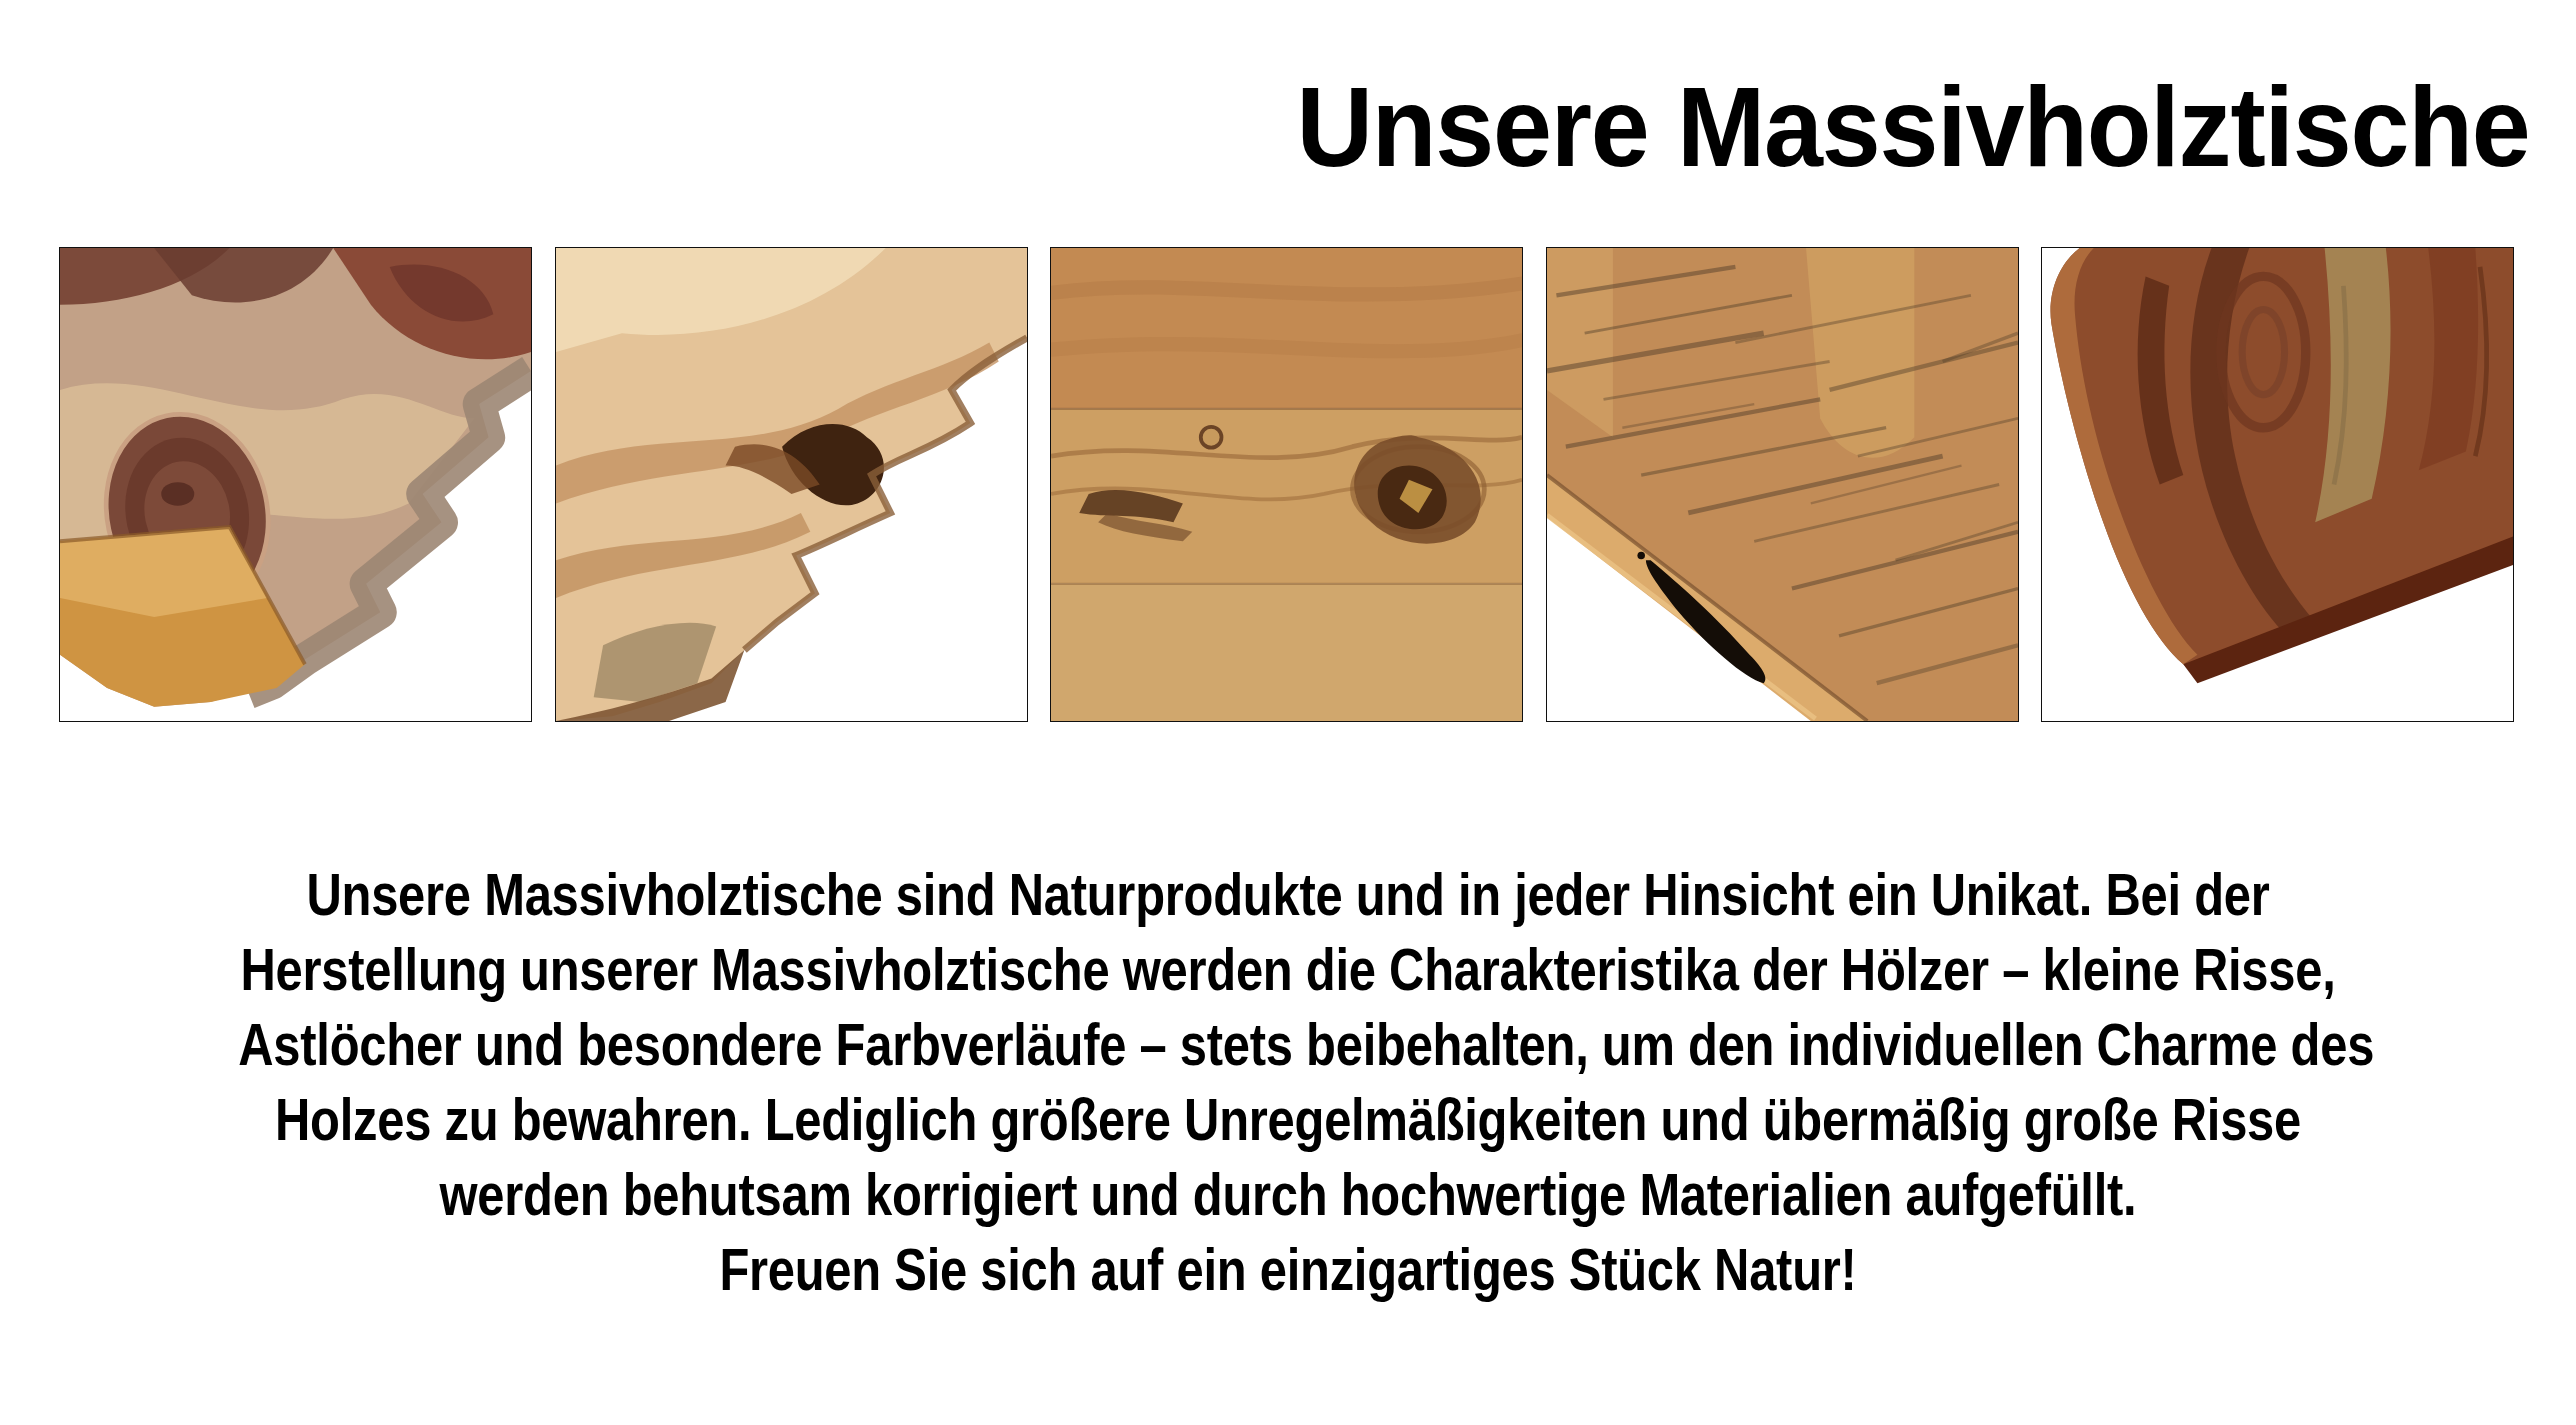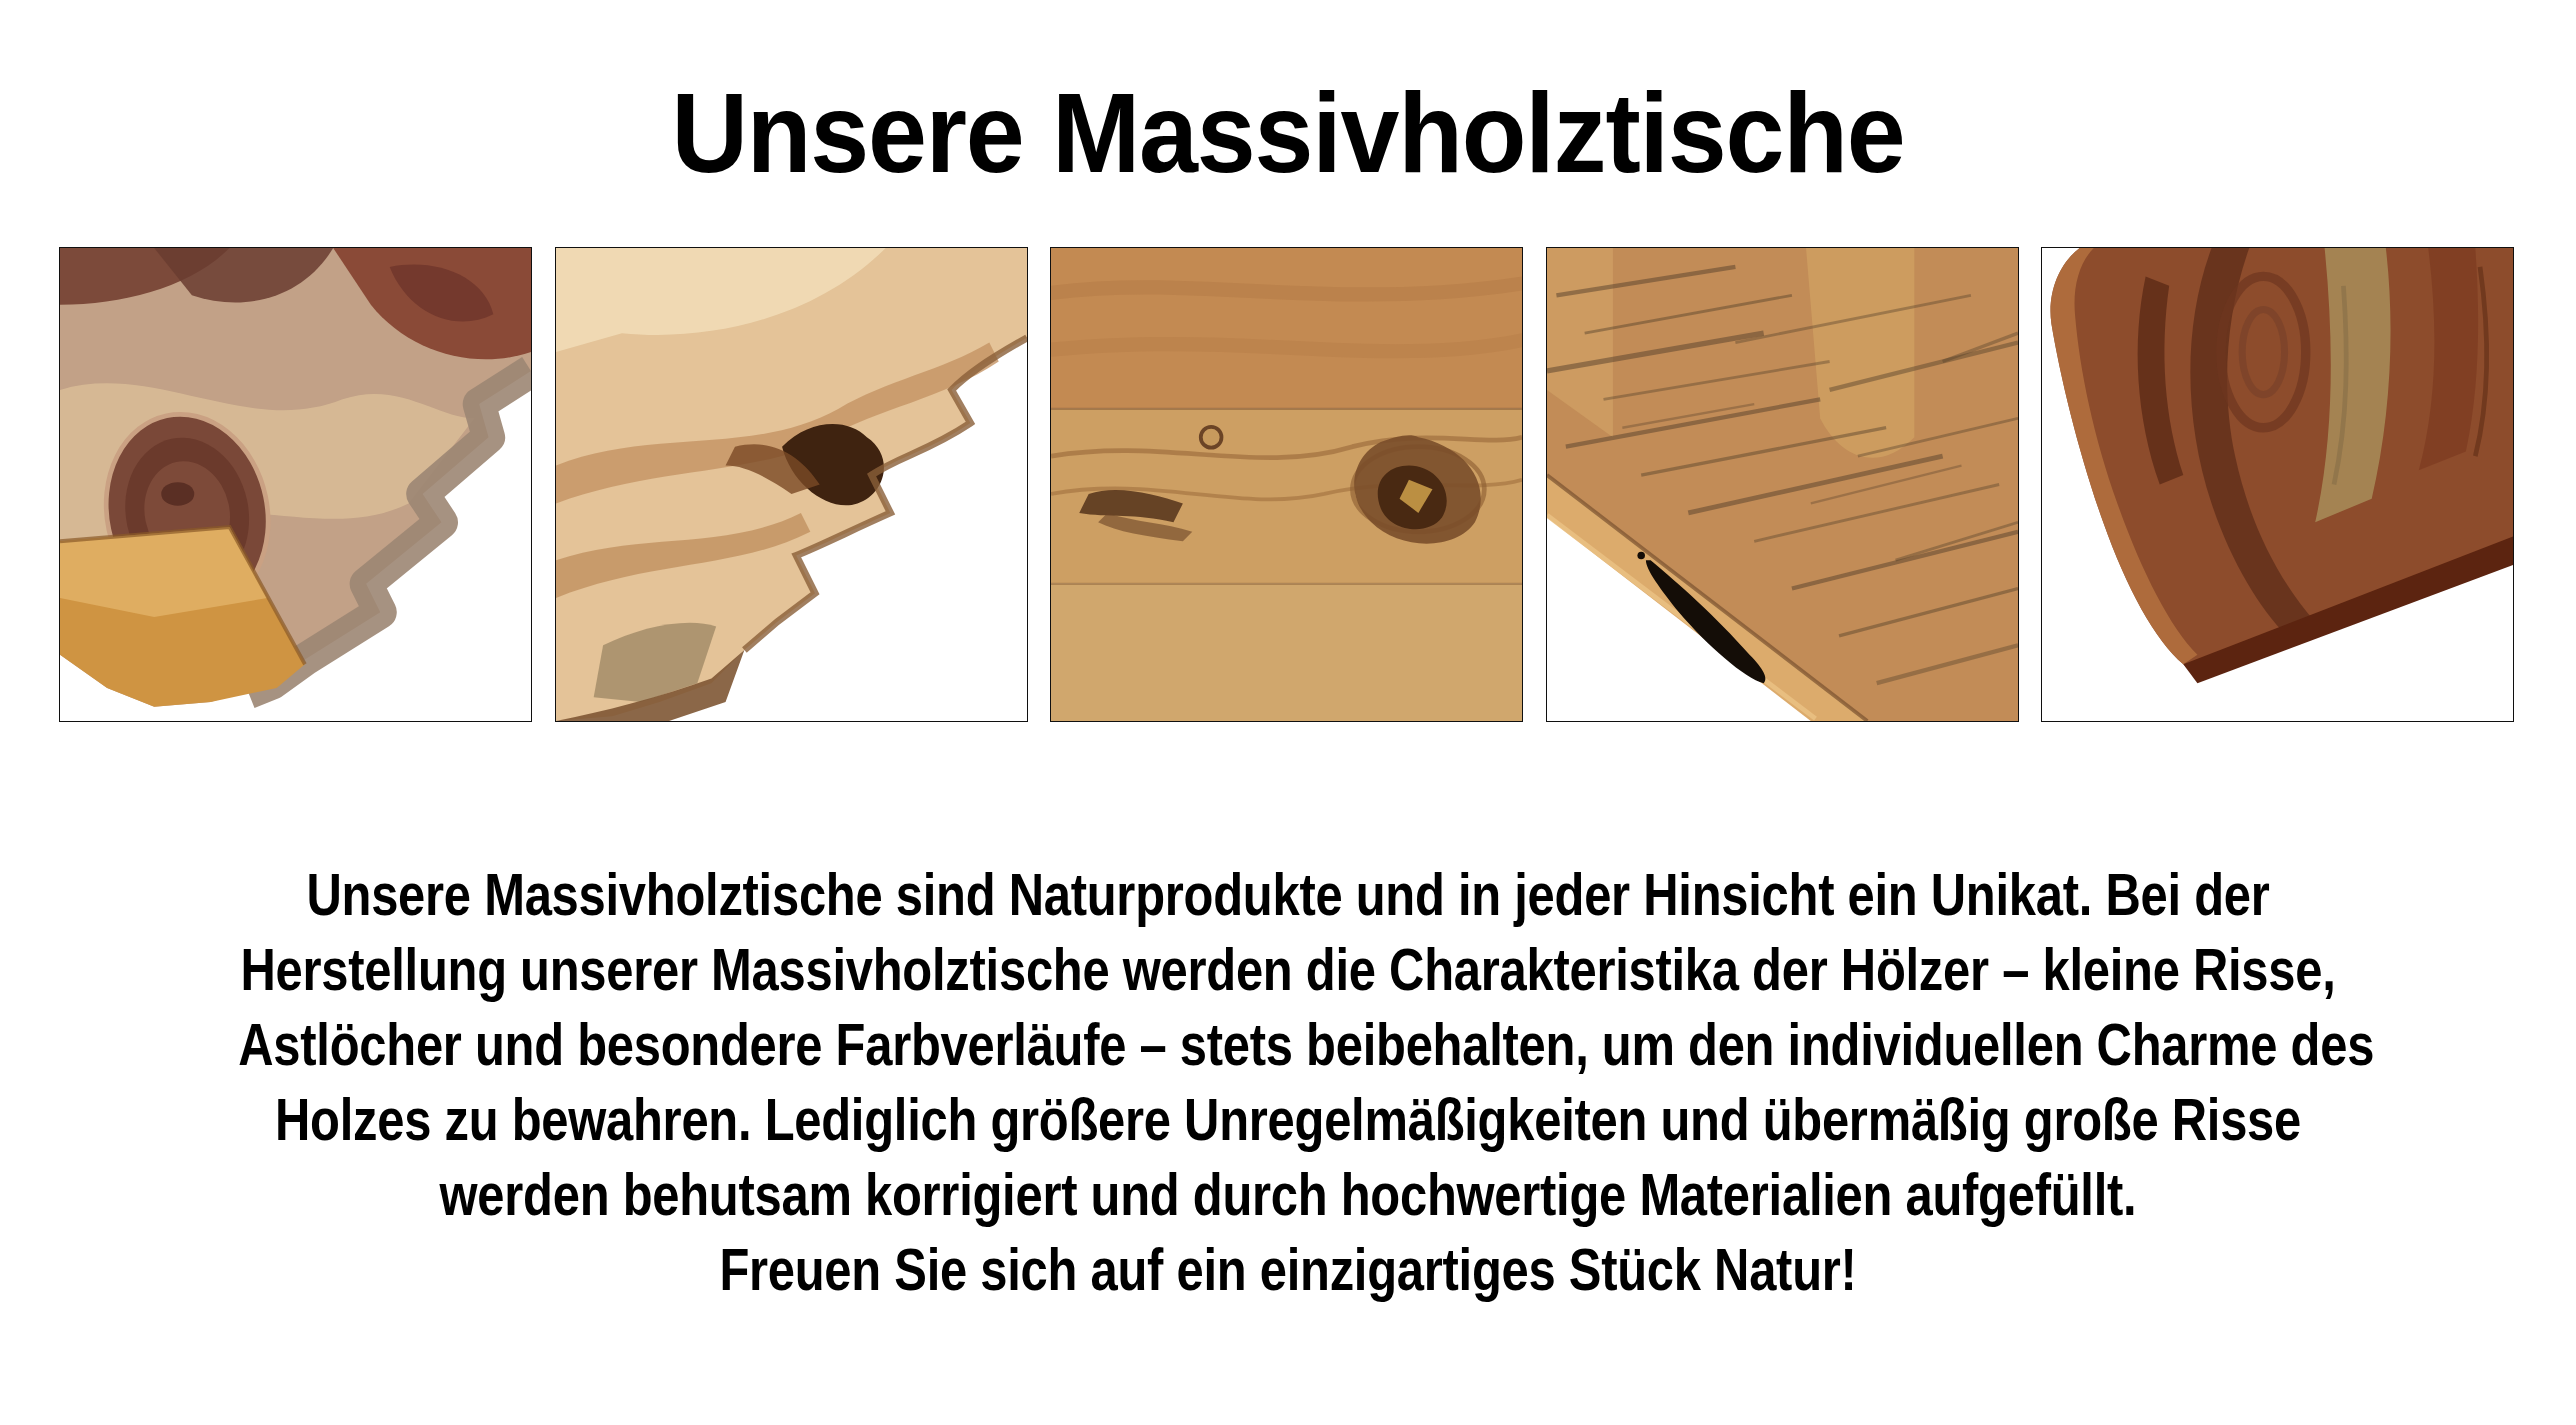--- a/index.html
+++ b/index.html
@@ -13,24 +13,24 @@
     height: 1425px;
     background: #ffffff;
     overflow: hidden;
     font-family: "Liberation Sans", sans-serif;
     color: #000000;
   }
 
   
   .title-wrap {
     position: absolute;
-    top: 64px;
+    top: 58px;
     left: 0;
     width: 100%;
-    text-align: center;
+    text-align: right;
     line-height: 138px;
     white-space: nowrap;
   }
   .title-inner {
     display: inline-block;
     font-size: 114px;
     font-weight: 700;
     letter-spacing: -1.3px;
     transform: scaleX(0.93);
     transform-origin: 50% 50%;

